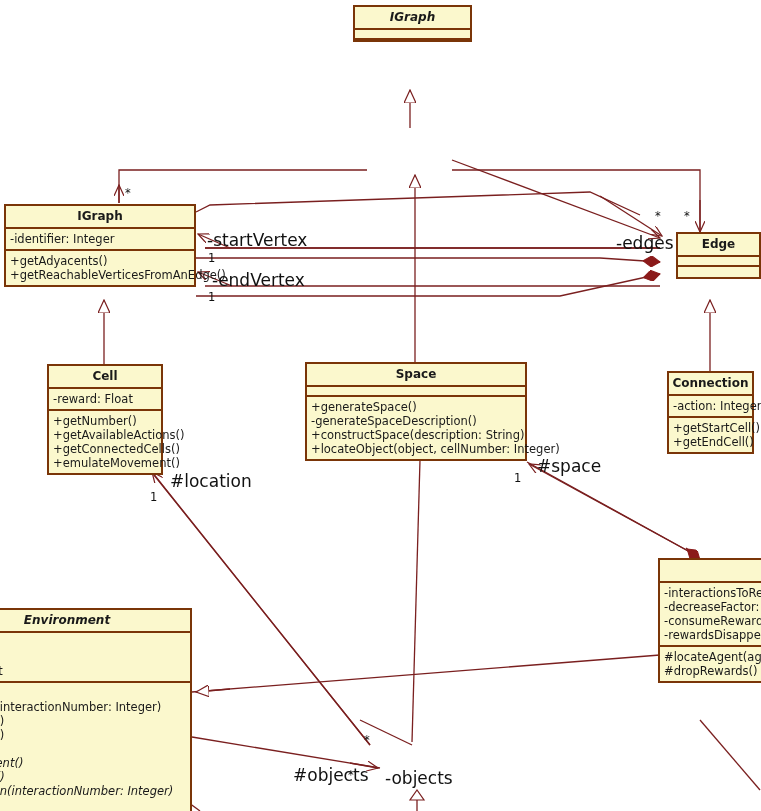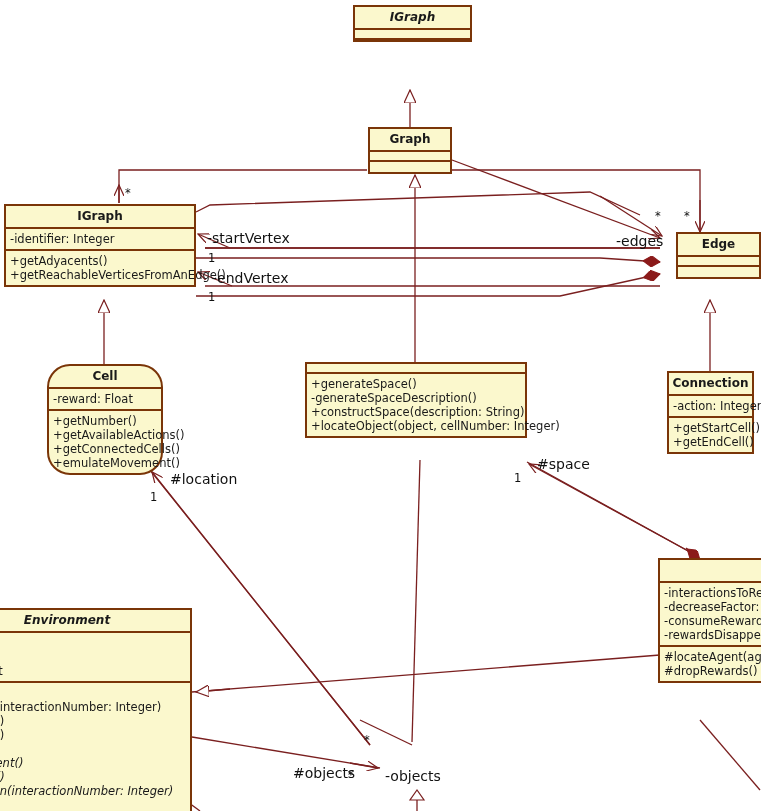--- a/index.html
+++ b/index.html
@@ -57,21 +57,21 @@
     color: #1a1a1a;
     line-height: 14px;
     min-height: 8px;
     box-sizing: border-box;
   }
   .cls-attrs div, .cls-ops div { white-space: pre; }
   .cls-ops div.italic, .cls-attrs div.italic { font-style: italic; }
   .empty-row { min-height: 10px; }
   .edge-label {
     position: absolute;
-    font-size: 14px;
+    font-size: 17px;
     color: #111111;
     white-space: pre;
     z-index: 6;
   }
   .mult {
     position: absolute;
     font-size: 11.5px;
     color: #111111;
     z-index: 6;
   }
@@ -147,57 +147,53 @@
     <path d="M700,720 L760,790" stroke="#7a1f1f" stroke-width="1.3" fill="none"></path>
 
     <path d="M185,800 L200,811" stroke="#7a1f1f" stroke-width="1.3" fill="none"></path>
   </svg>
 
   <div class="uml-class" style="left:353px; top:5px; width:119px;">
     <div class="cls-title abstract">IGraph</div>
     <div class="cls-attrs empty-row"></div>
   </div>
 
-  <div class="uml-class" style="left:368px; top:127px; width:84px;">
-    <div class="cls-title">Graph</div>
-    <div class="cls-attrs empty-row"></div>
-    <div class="cls-ops empty-row"></div>
-  </div>
 
   <div class="uml-class" style="left:4px; top:204px; width:192px;">
     <div class="cls-title">IGraph</div>
     <div class="cls-attrs">
       <div>-identifier: Integer</div>
     </div>
     <div class="cls-ops">
       <div>+getAdyacents()</div>
       <div>+getReachableVerticesFromAnEdge()</div>
     </div>
   </div>
 
   <div class="uml-class" style="left:676px; top:232px; width:85px;">
     <div class="cls-title">Edge</div>
     <div class="cls-attrs empty-row"></div>
     <div class="cls-ops empty-row"></div>
   </div>
 
-  <div class="uml-class" style="left:47px; top:364px; width:116px;border-radius:23px;">
+  <div class="uml-class" style="left:47px; top:364px; width:116px;">
     <div class="cls-title">Cell</div>
     <div class="cls-attrs">
       <div>-reward: Float</div>
     </div>
     <div class="cls-ops">
       <div>+getNumber()</div>
       <div>+getAvailableActions()</div>
       <div>+getConnectedCells()</div>
       <div>+emulateMovement()</div>
     </div>
   </div>
 
   <div class="uml-class" style="left:305px; top:362px; width:222px;">
+    <div class="cls-title">Space</div>
     <div class="cls-attrs empty-row"></div>
     <div class="cls-ops">
       <div>+generateSpace()</div>
       <div>-generateSpaceDescription()</div>
       <div>+constructSpace(description: String)</div>
       <div>+locateObject(object, cellNumber: Integer)</div>
     </div>
   </div>
 
   <div class="uml-class" style="left:667px; top:371px; width:87px;">

